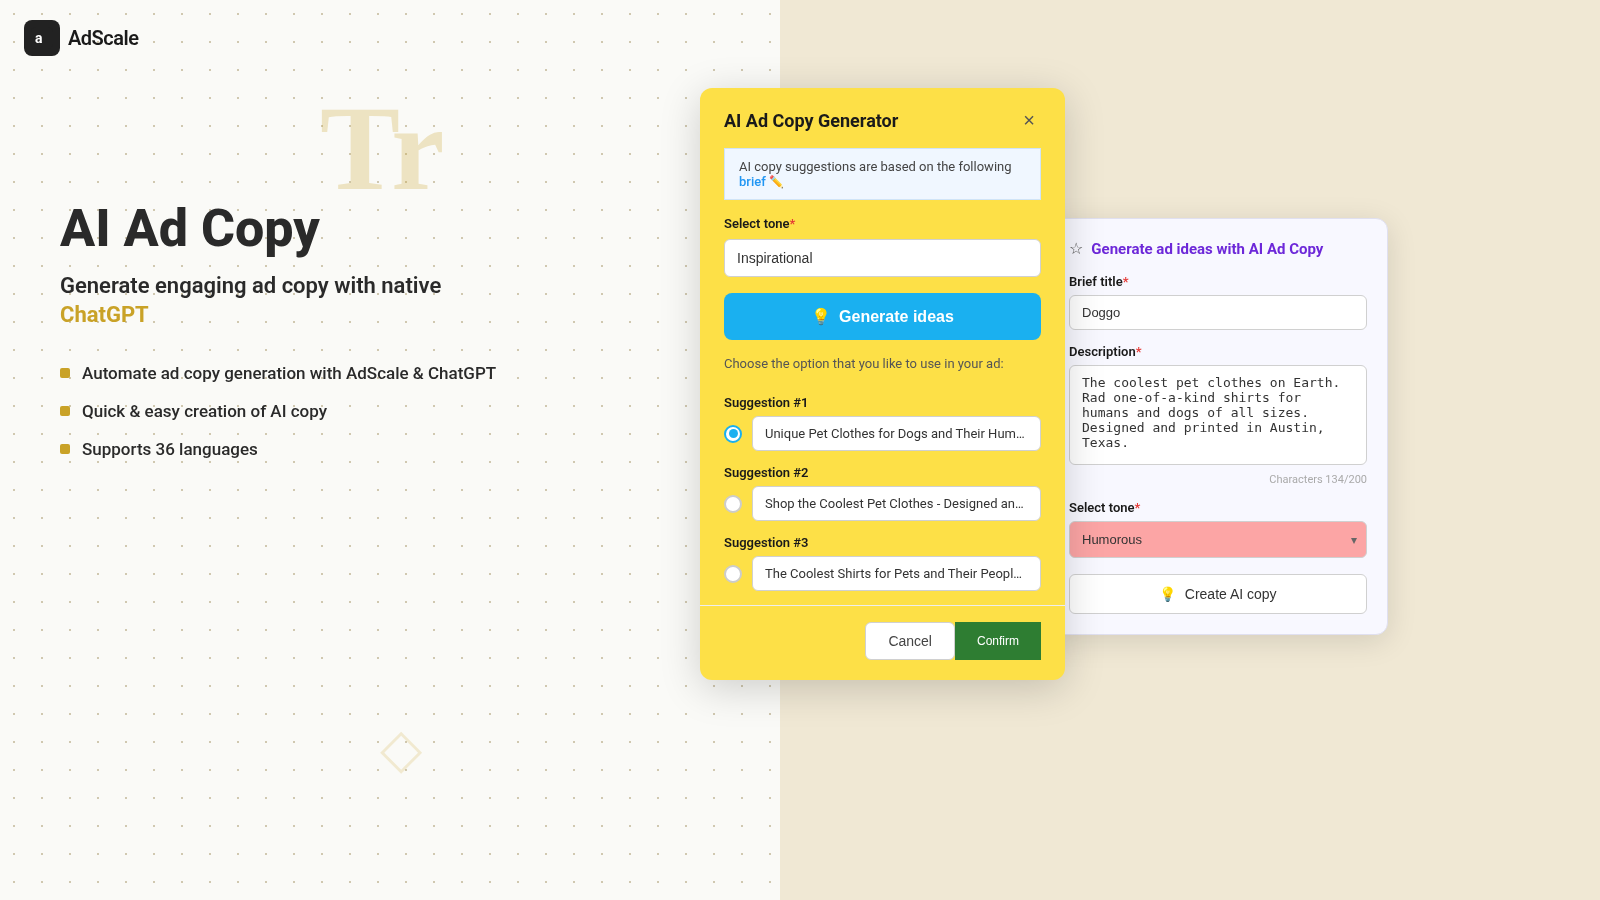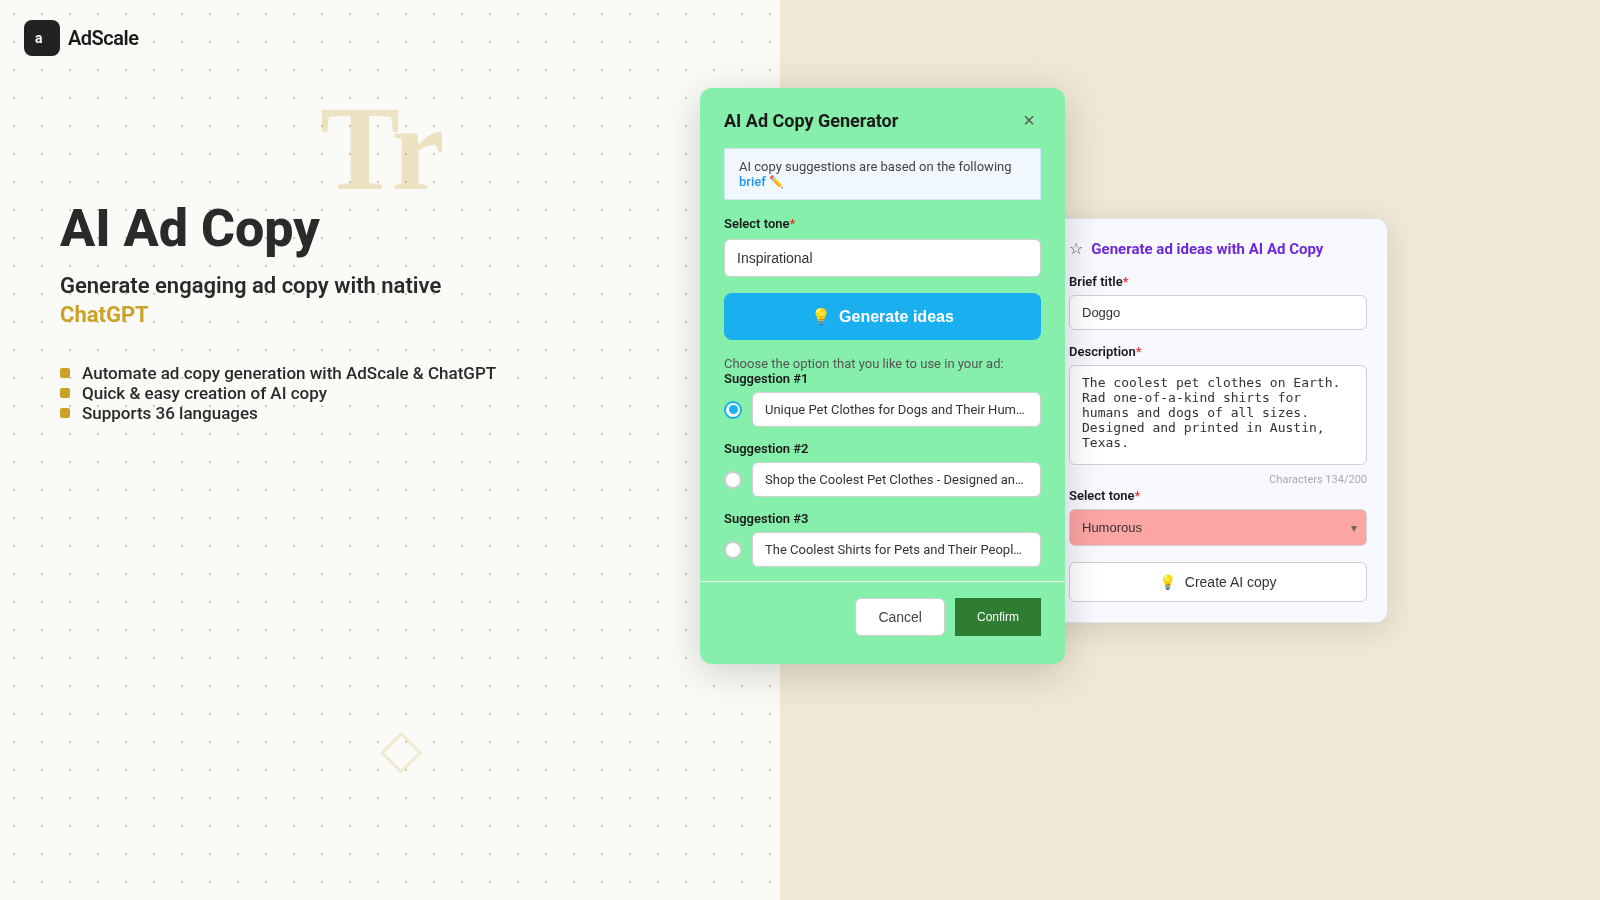--- a/index.html
+++ b/index.html
@@ -77,20 +77,21 @@
     .hero-subtitle-accent {
       font-size: 22px;
       font-weight: 700;
       color: #c9a227;
       margin-bottom: 36px;
     }
     .feature-list {
       list-style: none;
       display: flex;
       flex-direction: column;
+      gap: 18px;
       margin-top: 12px;
     }
     .feature-list li {
       display: flex;
       align-items: center;
       gap: 12px;
       font-size: 17px;
       color: #2a2a2a;
       font-weight: 500;
     }
@@ -109,25 +110,25 @@
       height: 900px;
       background: #f0e8d4;
     }
 
     
     .modal {
       position: absolute;
       top: 88px;
       left: 700px;
       width: 365px;
-      background: #86efac;
+      background: #fde047;
       border-radius: 12px;
       box-shadow: 0 8px 40px rgba(0,0,0,0.18);
       z-index: 10;
-      padding: 0 0 8px 0;
+      padding: 0 0 0 0;
       overflow: hidden;
     }
     .modal-header {
       display: flex;
       align-items: center;
       justify-content: space-between;
       padding: 20px 24px 16px;
       border-bottom: none;
     }
     .modal-title {
@@ -200,21 +201,21 @@
       font-size: 16px;
       font-weight: 600;
       cursor: pointer;
     }
     .bulb-icon { font-size: 16px; }
 
     .suggestions-label {
       padding: 0 24px;
       font-size: 13px;
       color: #555;
-      margin-bottom: 0;
+      margin-bottom: 24px;
     }
 
     .suggestion-group {
       padding: 0 24px;
       margin-bottom: 14px;
     }
     .suggestion-title {
       font-size: 13px;
       font-weight: 600;
       color: #1a1a1a;
@@ -253,21 +254,20 @@
       color: #333;
       background: white;
       white-space: nowrap;
       overflow: hidden;
       text-overflow: ellipsis;
     }
 
     .modal-footer {
       display: flex;
       justify-content: flex-end;
-      gap: 10px;
       padding: 16px 24px 20px;
       border-top: 1px solid #eee;
       margin-top: 8px;
     }
     .cancel-btn {
       padding: 10px 22px;
       border: 1px solid #d0d0d0;
       border-radius: 6px;
       background: white;
       font-size: 14px;
@@ -343,21 +343,21 @@
       outline: none;
       resize: none;
       height: 100px;
       margin-bottom: 4px;
     }
 
     .char-count {
       text-align: right;
       font-size: 11px;
       color: #aaa;
-      margin-bottom: 2px;
+      margin-bottom: 14px;
     }
 
     .sp-select-wrapper {
       position: relative;
       margin-bottom: 16px;
     }
     .sp-select {
       width: 100%;
       border: 1px solid #d0d0d0;
       border-radius: 6px;

